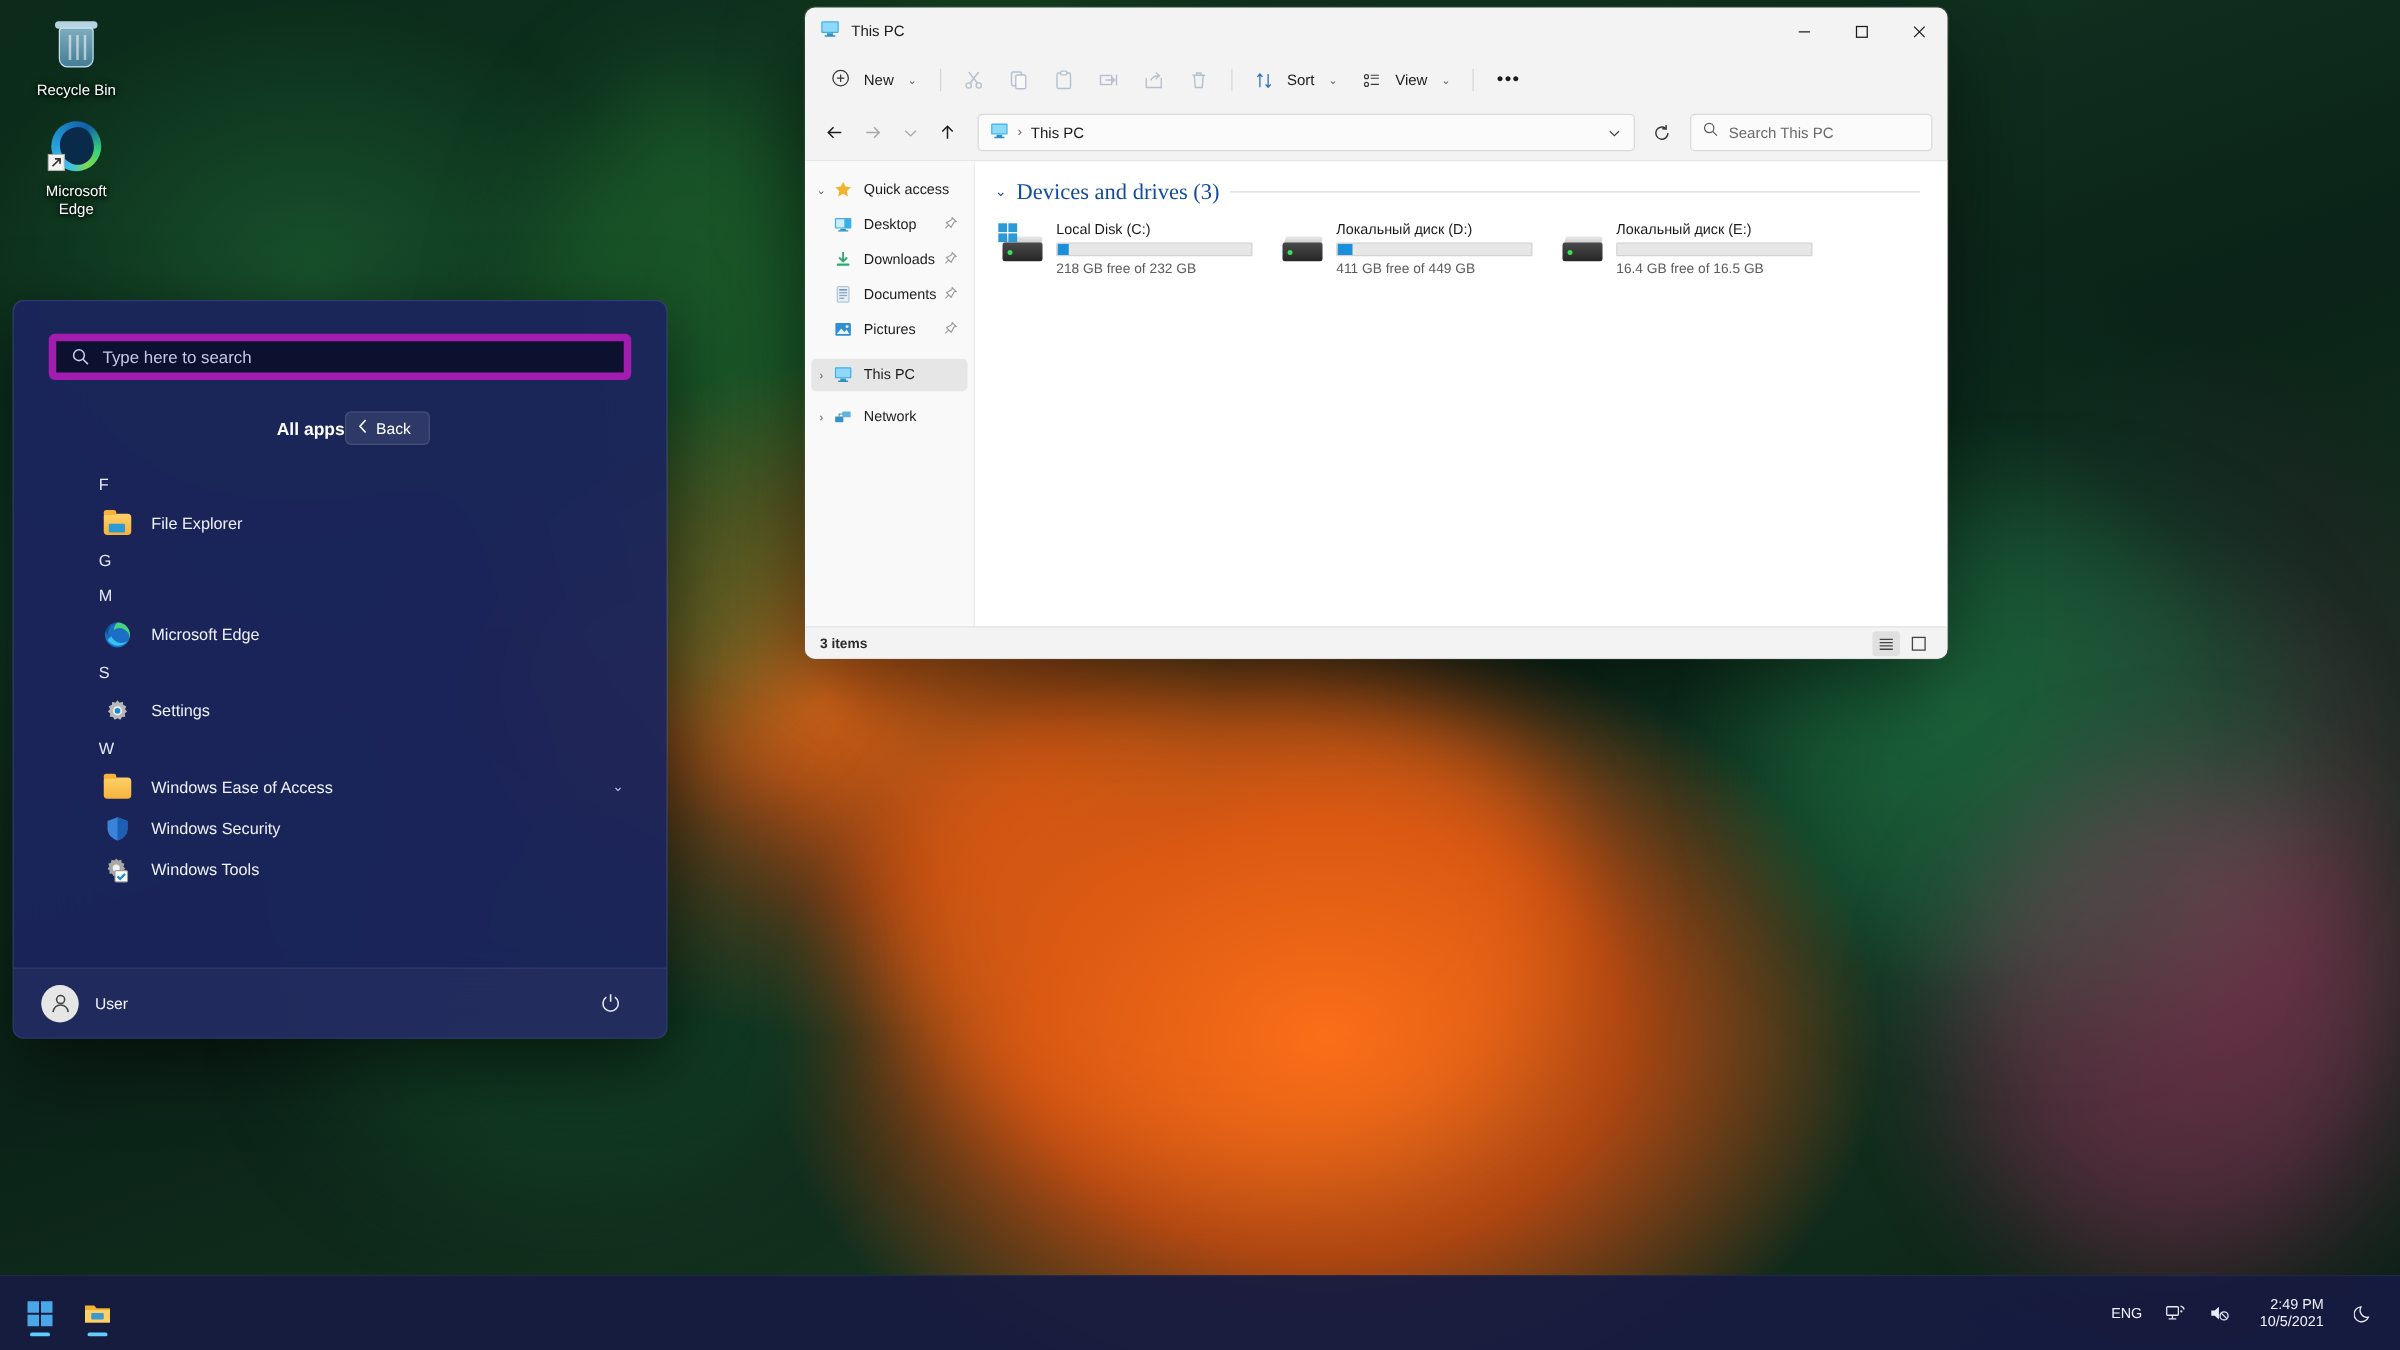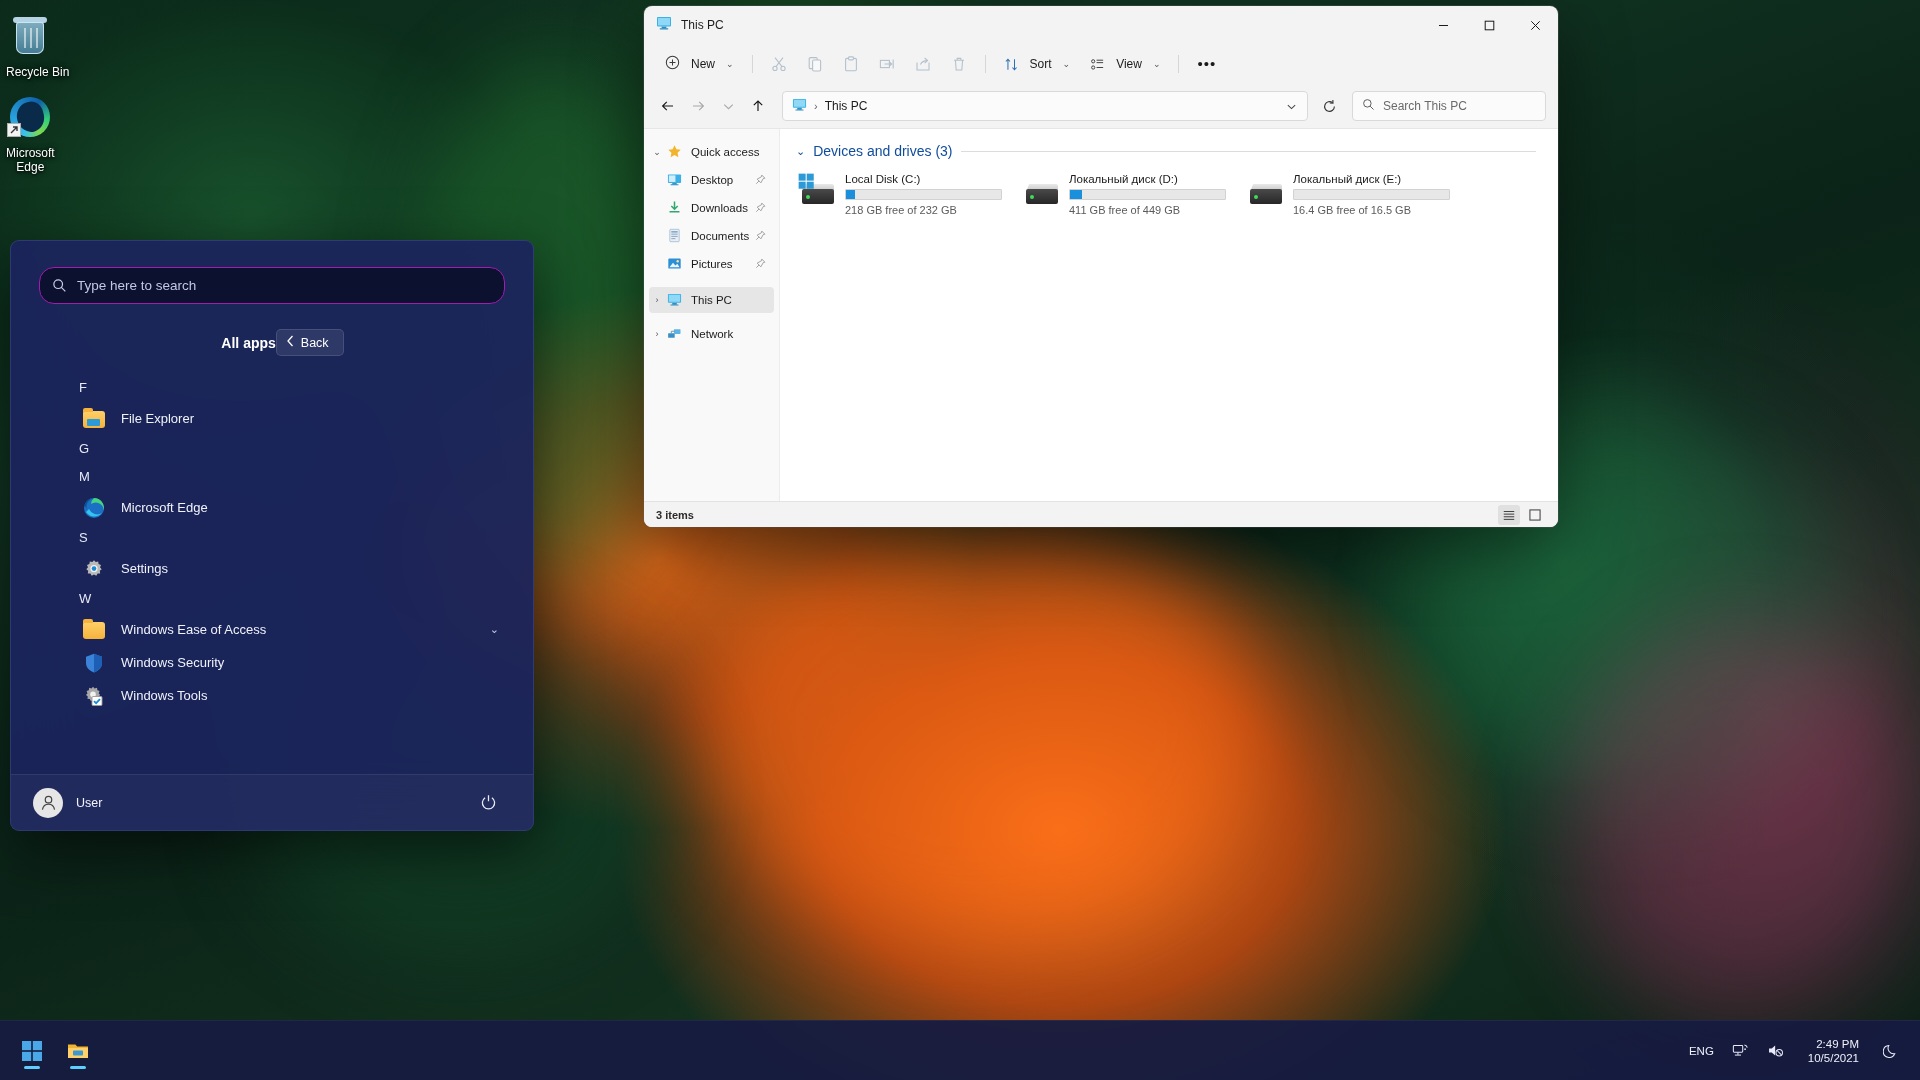--- a/index.html
+++ b/index.html
@@ -23,21 +23,21 @@
       linear-gradient(160deg, #0d2a1c 0%, #113522 25%, #0b2318 50%, #14321f 75%, #0a1f15 100%);
     overflow: hidden;
   }
   
   .wp-blob { position: absolute; border-radius: 50%; filter: blur(42px); pointer-events: none; }
 
   
   .desk-icons { position: absolute; top: 8px; left: 0; width: 120px; }
   .desk-icon {
     width: 110px; margin: 4px 0 14px 6px;
-    display: flex; flex-direction: column; align-items: flex-start;
+    display: flex; flex-direction: column; align-items: center;
     text-align: center; cursor: default;
   }
   .desk-icon .glyph { width: 48px; height: 48px; position: relative; margin-bottom: 5px; }
   .desk-icon .lbl {
     color: #fff; font-size: 12px; line-height: 14px;
     text-shadow: 0 1px 3px rgba(0,0,0,0.95), 0 0 6px rgba(0,0,0,0.8);
   }
 
   
   .rb-body {
@@ -68,22 +68,22 @@
     position: absolute; left: 10px; top: 240px; width: 524px; height: 591px;
     background: rgba(27,35,92,0.93);
     border: 1px solid rgba(120,140,210,0.22);
     border-radius: 9px;
     box-shadow: 0 18px 60px rgba(0,0,0,0.55);
     backdrop-filter: blur(34px);
     display: flex; flex-direction: column; overflow: hidden;
   }
   .sm-searchwrap { padding: 26px 28px 0 28px; }
   .sm-search {
-    height: 37px; background: #0c1130; border: 1px solid #a21caf;
-    border-radius: 15px; display: flex; align-items: center; padding: 0 12px;
+    height: 37px; background: #0c1130; border: 6px solid #a21caf;
+    border-radius: 5px; display: flex; align-items: center; padding: 0 12px;
   }
   .sm-search .mag { margin-right: 10px; display: flex; }
   .sm-search input {
     flex: 1; background: transparent; border: none; outline: none;
     color: #e6e9f8; font-size: 13.5px; font-family: "Liberation Sans", sans-serif;
   }
   .sm-search input::placeholder { color: #c2c8e4; }
 
   .sm-head {
     display: flex; align-items: center; justify-content: center;
@@ -216,21 +216,21 @@
   }
   .nav-ic { width: 16px; height: 16px; margin: 0 8px 0 2px; position: relative; flex: none; }
   .nav-lbl { font-size: 11.5px; color: #1b1b1b; flex: 1; white-space: nowrap; }
   .nav-pin { color: #9a9a9a; font-size: 10px; }
   .nav-row.child { padding-left: 16px; }
 
   
   .content { flex: 1; padding: 14px 0 0 16px; overflow: hidden; }
   .grp-head { display: flex; align-items: center; gap: 8px; margin-bottom: 10px; }
   .grp-chev { color: #0f4c9c; font-size: 11px; cursor: default; }
-  .grp-title { color: #0f4c9c; font-size: 14px; }
+  .grp-title { color: #0f4c9c; font-size: 18px; font-family: Liberation Serif, serif; }
   .grp-rule { flex: 1; height: 1px; background: #dcdcdc; margin-right: 22px; }
 
   .drives { display: flex; gap: 14px; flex-wrap: wrap; }
   .drive { display: flex; gap: 9px; width: 210px; cursor: default; padding: 4px; border-radius: 4px; }
   .drv-ic { width: 36px; height: 32px; position: relative; flex: none; margin-top: 4px; }
   .drv-box {
     position: absolute; left: 2px; top: 12px; width: 32px; height: 15px;
     background: linear-gradient(180deg,#4a4a4a,#262626); border-radius: 2px;
   }
   .drv-top {

